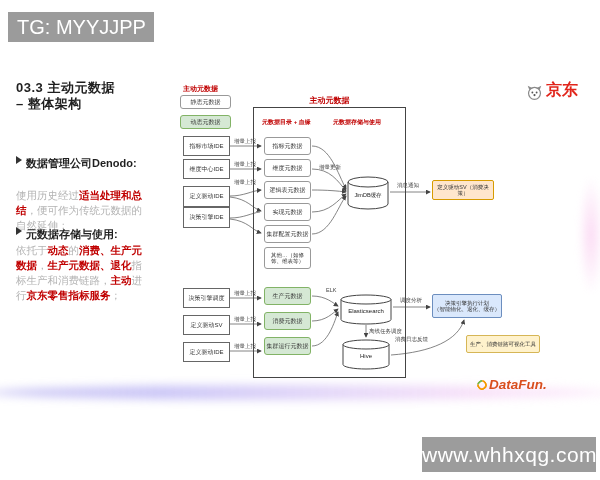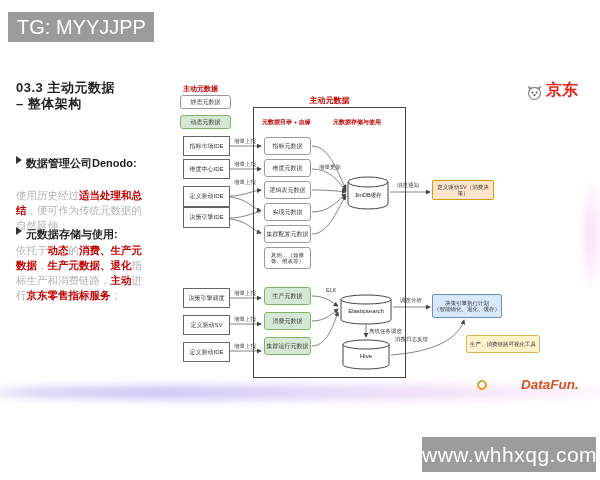--- a/index.html
+++ b/index.html
@@ -46,21 +46,21 @@
   .db svg { display:block; }
   .db .lbl { position:absolute; left:0; right:0; top:55%; transform:translateY(-50%);
              font-size:5.5px; color:#222; }
 
   
   .jd { left:526px; top:80px; display:flex; align-items:flex-end; }
   .jd-text { color:#e1251b; font-weight:bold; font-size:16px; margin-left:3px; }
   .datafun { left:477px; top:377px; display:flex; align-items:center; }
   .df-swirl { width:10px; height:10px; border-radius:50%; border:2.5px solid #f59a00;
               border-top-color:#7ab648; transform:rotate(-40deg); margin-right:2px; }
-  .df-text { color:#d94f1e; font-weight:bold; font-style:italic; font-size:13.5px;margin-left:32px; }
+  .df-text { color:#d94f1e; font-weight:bold; font-style:italic; font-size:13.5px; }
 
   
   .pink-band { left:-12px; top:385px; width:624px; height:15px; border-radius:50%;
     background:linear-gradient(90deg, rgba(126,116,228,.40), rgba(150,140,238,.50) 28%,
       rgba(190,160,240,.42) 55%, rgba(242,195,242,.50) 80%, rgba(250,215,247,.45));
     filter:blur(5px); }
   .pink-glow-right { left:578px; top:175px; width:26px; height:120px;
     background:radial-gradient(closest-side, rgba(248,190,235,.55), rgba(248,190,235,0));
     filter:blur(3px); }
 

